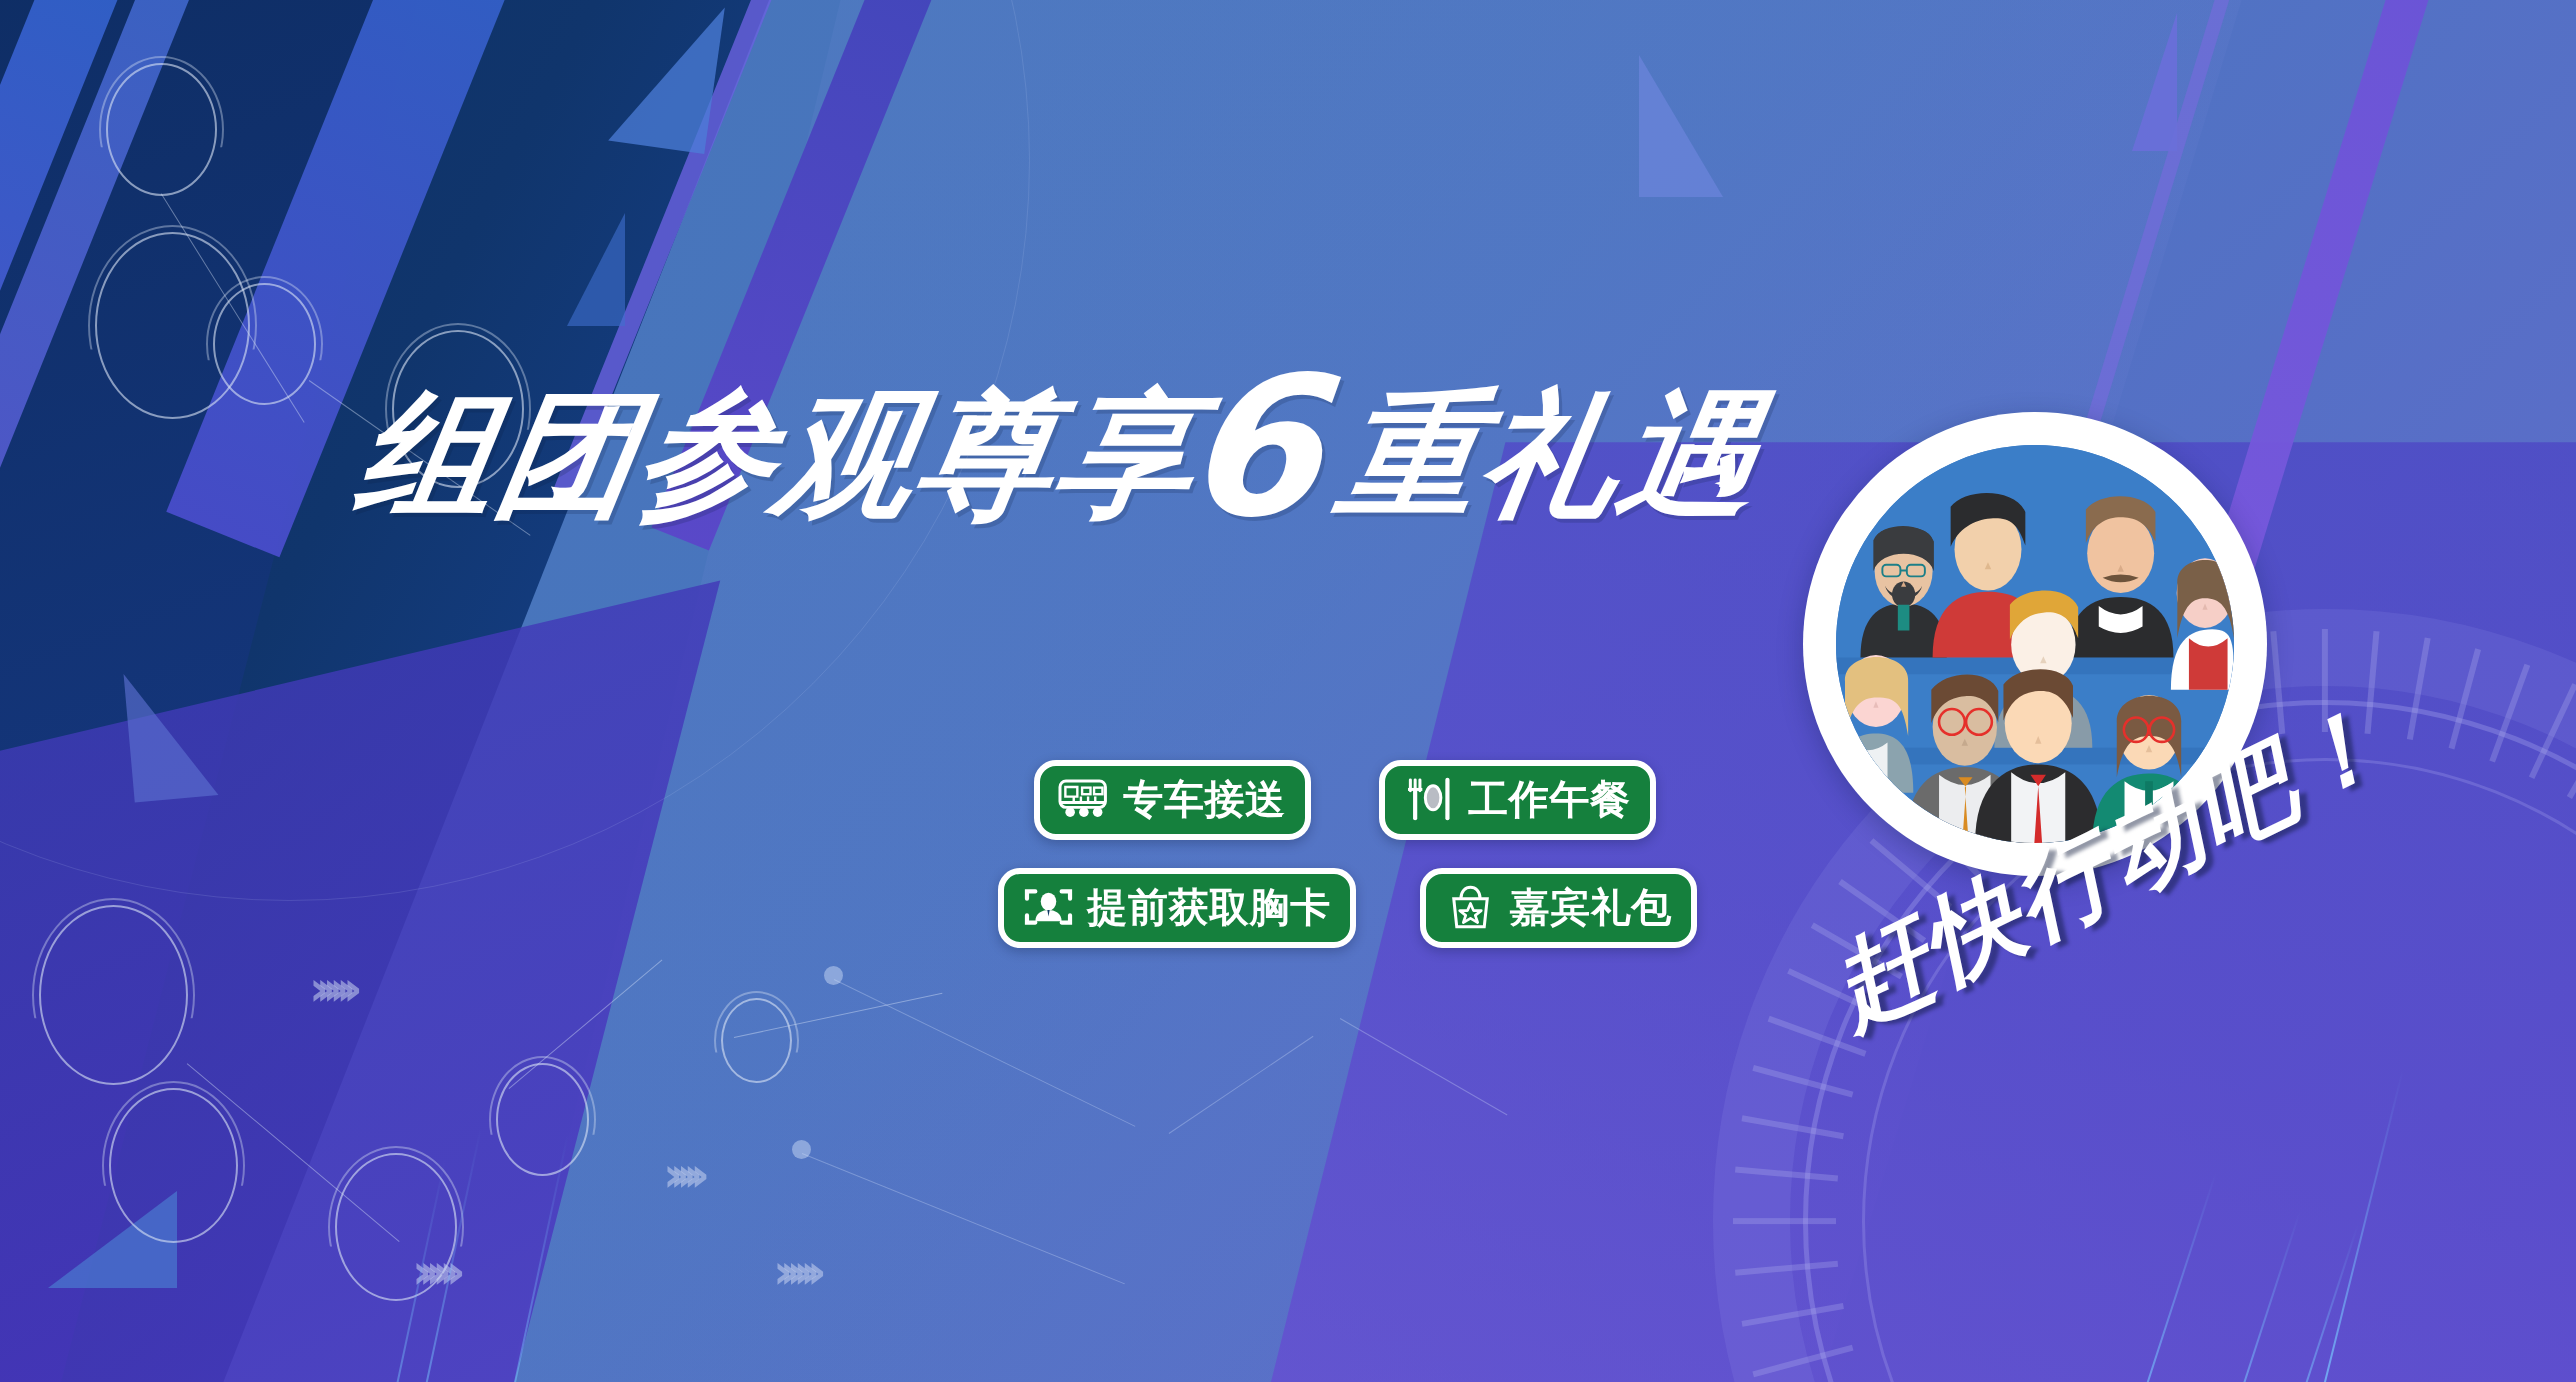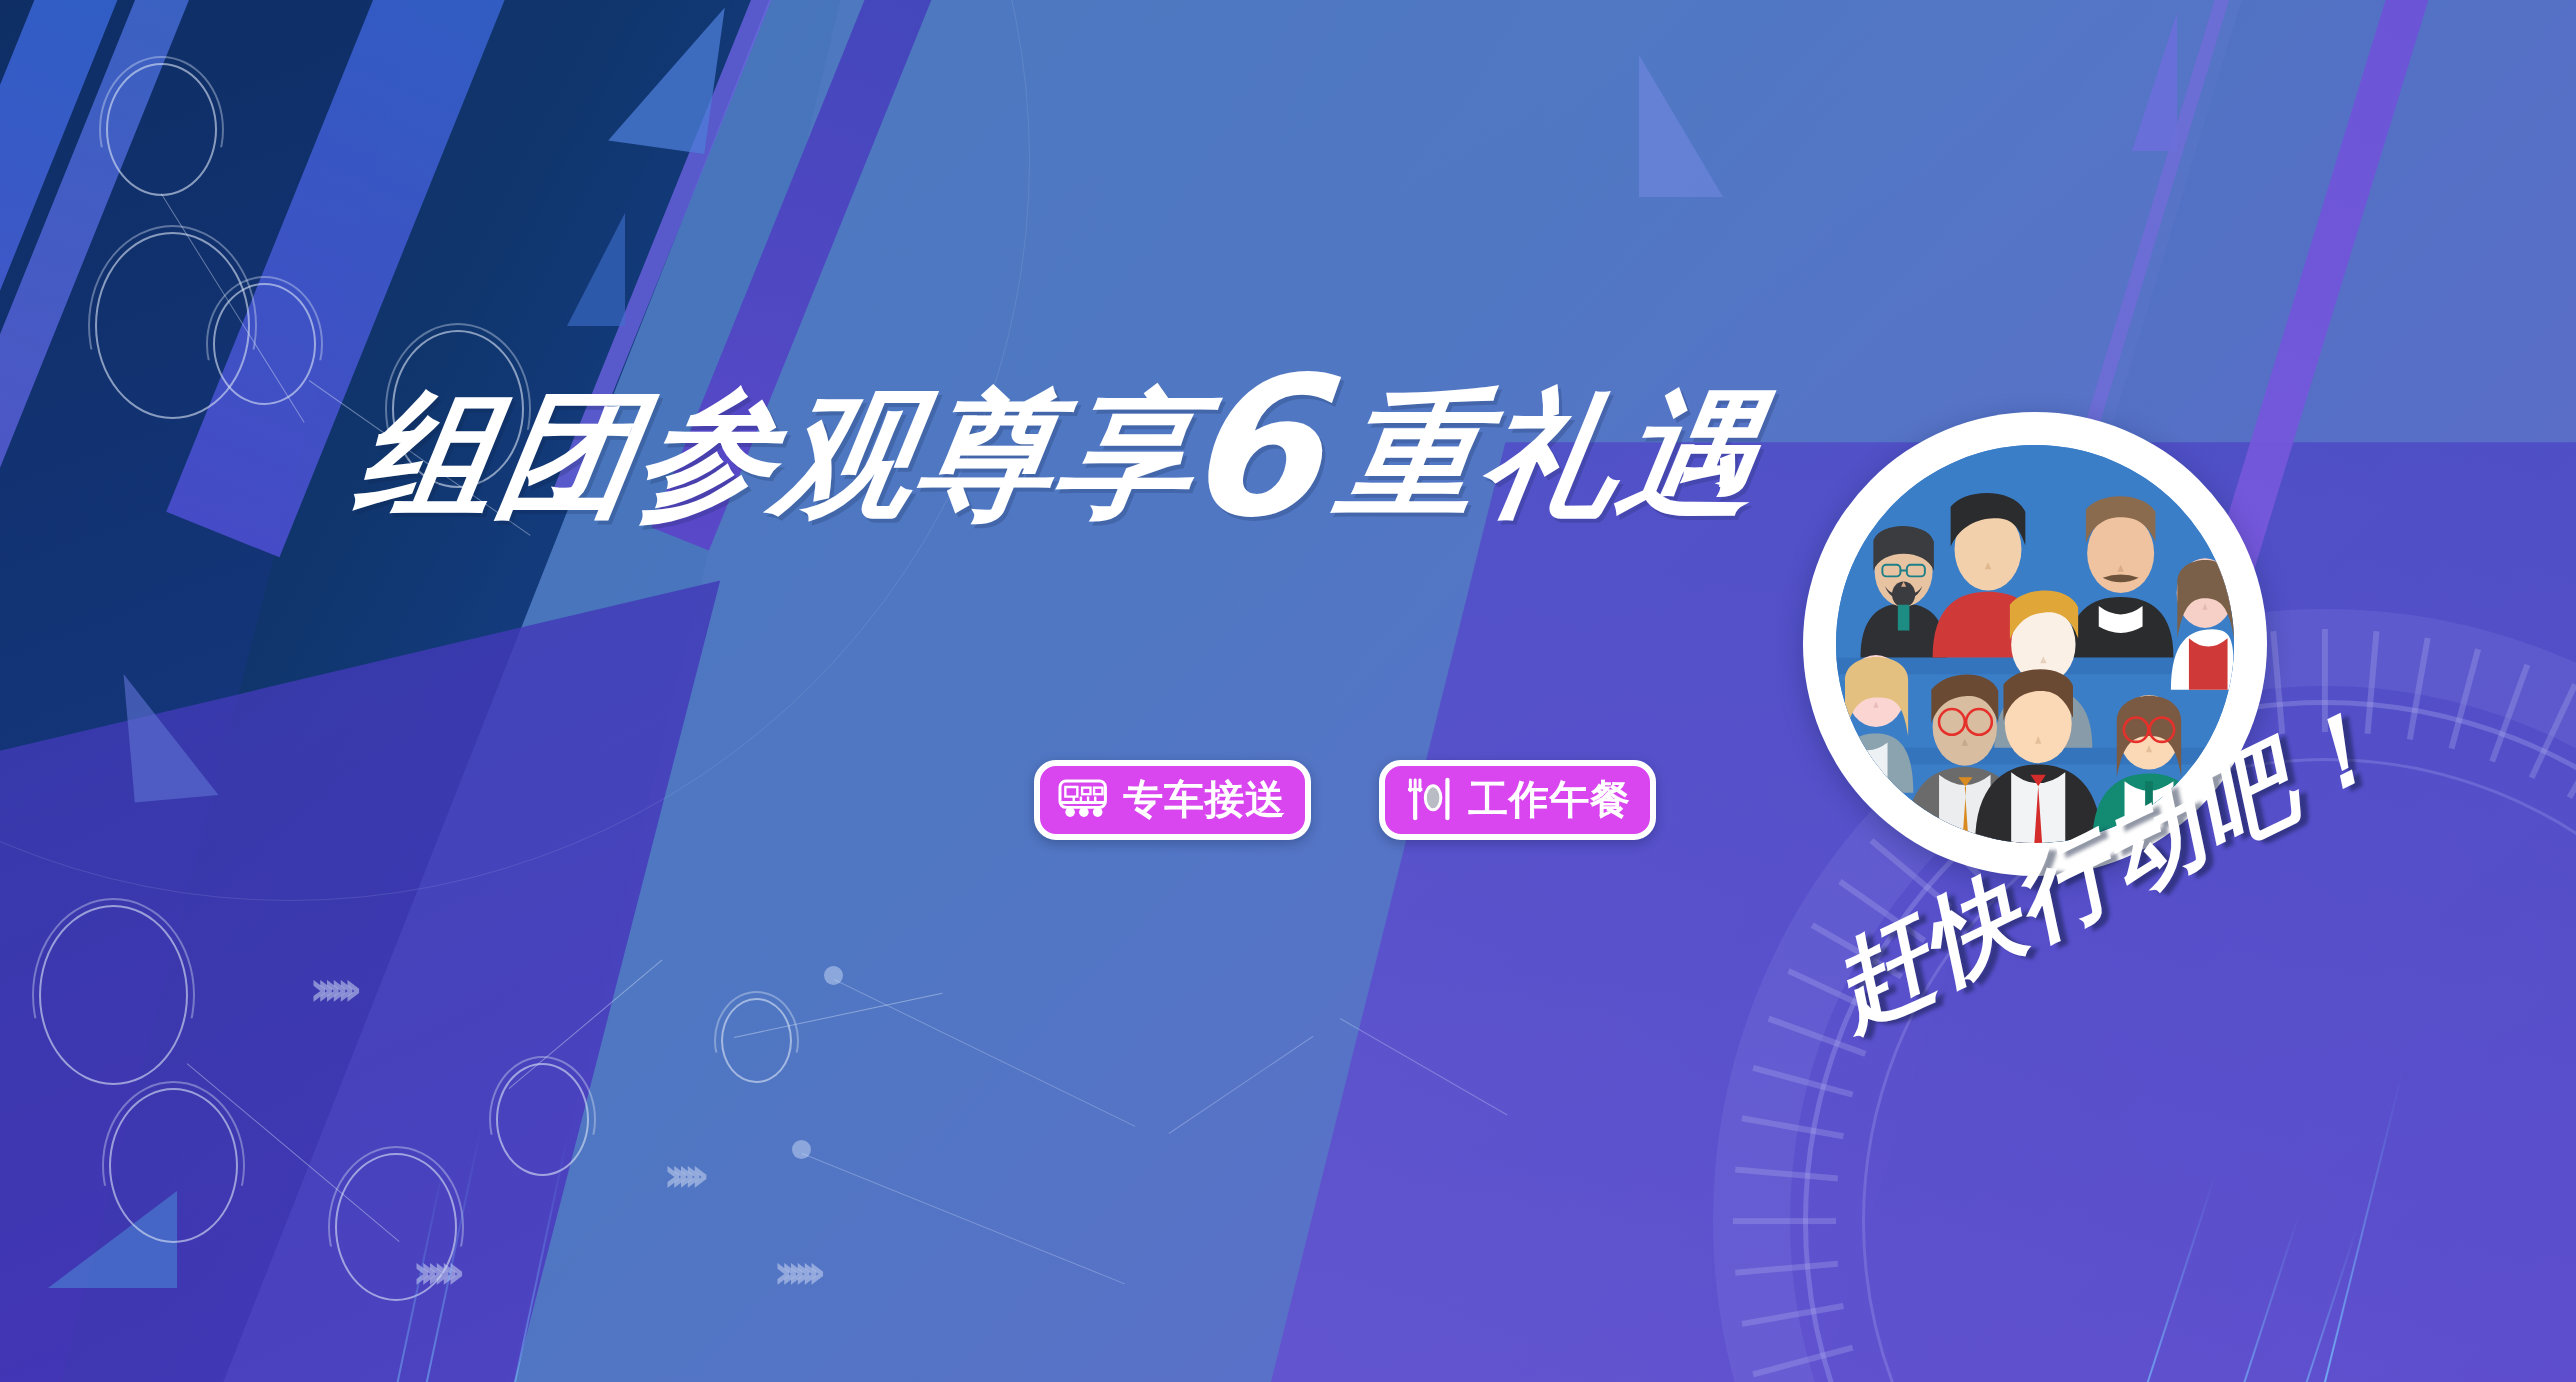--- a/index.html
+++ b/index.html
@@ -156,21 +156,21 @@
 
   
   #benefits{position:absolute;left:805px;top:760px;width:1030px;}
   .brow{display:flex;align-items:center;margin-bottom:14px;}
   .brow.r1{padding-left:229px;gap:68px;}
   .brow.r2{padding-left:3.2px;gap:61px;}
   .brow.r3{padding-left:193px;gap:64px;}
 
   .badge{
     display:inline-flex;align-items:center;gap:11.6px;
-    background:#d946ef;
+    background:#15803d;
     border:6.4px solid #ffffff;
     border-radius:22px;
     padding:10.3px 19.3px 11.6px 16.7px;
     box-shadow:0 3.9px 10.3px rgba(8,20,50,.25);
   }
   .badge .btxt{
     color:#ffffff;font-size:40px;font-weight:bold;line-height:1;
     white-space:nowrap;letter-spacing:0.6px;
     font-family:"DejaVu Sans","Liberation Sans",sans-serif;
   }
@@ -333,20 +333,42 @@
       </div>
 
     </div>
 
     <div class="brow r2">
 
 
 
     </div>
 
+    <div class="brow r3">
+
+      <div class="badge">
+        <svg class="bicon" viewBox="0 0 92 72">
+          <path d="M10 22 V10 h14 M68 10 h14 v12 M82 50 v12 h-14 M24 62 H10 V50" fill="none" stroke="#fff" stroke-width="7" stroke-linecap="round"></path>
+          <ellipse cx="46" cy="27" rx="13" ry="15" fill="#fff"></ellipse>
+          <path d="M24 60 C24 46 36 41 46 41 C56 41 68 46 68 60 Z" fill="#fff"></path>
+          <path d="M44 41 L46 52 L48 41" fill="#113a66"></path>
+        </svg>
+        <span class="btxt">提前获取胸卡</span>
+      </div>
+
+      <div class="badge">
+        <svg class="bicon" viewBox="0 0 92 72">
+          <path d="M30 22 C30 9 38 3 46 3 C54 3 62 9 62 22" fill="none" stroke="#fff" stroke-width="5"></path>
+          <path d="M18 22 H74 L69 69 H23 Z" fill="none" stroke="#fff" stroke-width="5"></path>
+          <path d="M46 30 L51 42 L64 42 L54 50 L58 62 L46 55 L34 62 L38 50 L28 42 L41 42 Z" fill="none" stroke="#fff" stroke-width="4.5" stroke-linejoin="round"></path>
+        </svg>
+        <span class="btxt">嘉宾礼包</span>
+      </div>
+
+    </div>
   </div>
 
   <div id="people-circle">
     <div id="people-inner">
       <svg viewBox="0 0 618 618" width="398" height="398">
         <rect width="618" height="618" fill="#3b7ec8"></rect>
 
         <rect x="0" y="330" width="618" height="26" fill="#2f6cb4" opacity=".55"></rect>
         <rect x="0" y="470" width="618" height="26" fill="#2f6cb4" opacity=".55"></rect>
 

